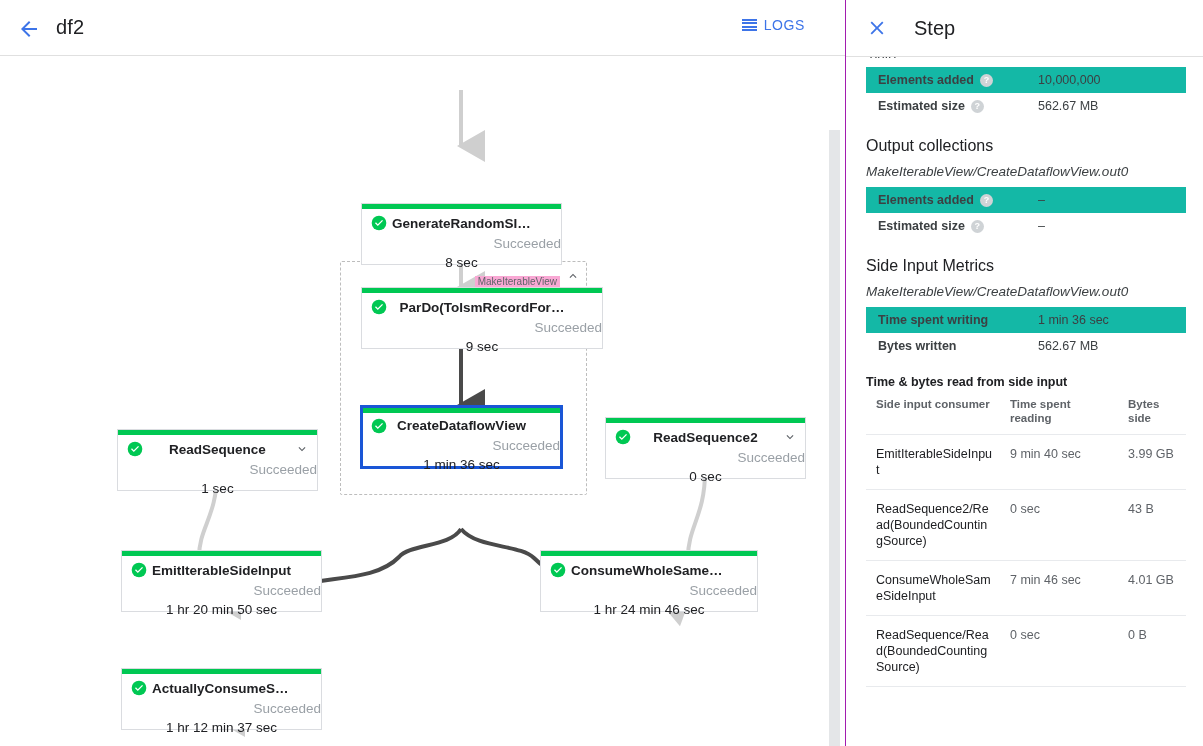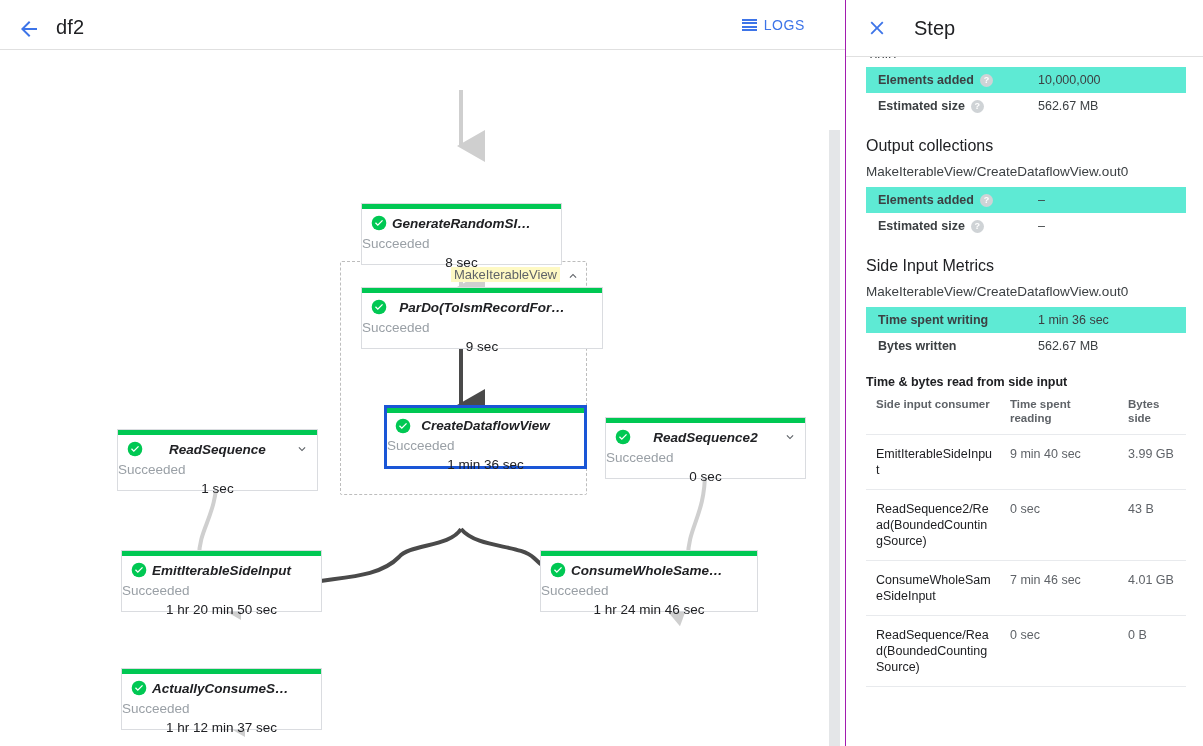--- a/index.html
+++ b/index.html
@@ -20,21 +20,21 @@
   #left-region {
     position: absolute;
     left: 0; top: 0;
     width: 845px; height: 746px;
     overflow: hidden;
     background: #fff;
   }
   #topbar {
     position: absolute;
     left: 0; top: 0;
-    width: 845px; height: 50px;
+    width: 845px; height: 56px;
     border-bottom: 1px solid #e0e0e0;
     background: #fff;
     box-sizing: border-box;
   }
   #back-arrow {
     position: absolute;
     left: 14px; top: 14px;
     width: 30px; height: 30px;
     display: flex; align-items: center; justify-content: center;
     cursor: pointer;
@@ -91,24 +91,24 @@
   
   .group-box {
     position: absolute;
     border: 1px dashed #bdbdbd;
     border-radius: 2px;
     background: transparent;
   }
   .group-label {
     position: absolute;
     right: 26px;
-    top: 5px;
-    font-size: 13px;
+    top: 14px;
+    font-size: 10px;
     color: #5f6368;
-    background: #fef9c3;
+    background: #f9a8d4;
     padding: 0 3px;
     white-space: nowrap;
   }
   .group-caret {
     position: absolute;
     right: 6px;
     top: 7px;
     width: 14px; height: 14px;
     cursor: pointer;
   }
@@ -138,27 +138,26 @@
     top: 12px;
     text-align: center;
     font-size: 13.5px;
     font-weight: bold;
     color: #202124;
     padding: 0 30px;
     box-sizing: border-box;
     white-space: nowrap;
     overflow: hidden;
     text-overflow: ellipsis;
-    font-style: italic;
   }
   .node-status {
     position: absolute;
     left: 0; right: 0;
     top: 32px;
-    text-align: left;
+    text-align: right;
     font-size: 13.5px;
     color: #9aa0a6;
   }
   .node-time {
     position: absolute;
     left: 0; right: 0;
     top: 51px;
     text-align: center;
     font-size: 13.5px;
     color: #202124;
@@ -232,27 +231,28 @@
     color: #202124;
     font-weight: 400;
     margin: 18px 0 8px 0;
   }
   .section-sub {
     font-size: 13.5px;
     color: #3c4043;
     margin: 0 0 6px 0;
     word-break: break-all;
     line-height: 18px;
+    font-style: italic;
   }
   .kv-table {
     width: 100%;
     border-collapse: collapse;
     margin-bottom: 2px;
   }
-  .kv-table tr.shaded td { background: #5eead4; }
+  .kv-table tr.shaded td { background: #14b8a6; }
   .kv-table td {
     padding: 6px 0 6px 12px;
     font-size: 12.5px;
     vertical-align: middle;
   }
   .kv-table td.kv-key {
     font-weight: bold;
     color: #3c4043;
     width: 148px;
     white-space: nowrap;
@@ -407,21 +407,21 @@
         <svg width="16" height="16" viewBox="0 0 24 24">
             <circle cx="12" cy="12" r="11" fill="#00c853"></circle>
             <path d="M10.2 16.6 L6 12.4 L7.4 11 L10.2 13.8 L16.6 7.4 L18 8.8 z" fill="#fff"></path>
           </svg>
       </span>
       <div class="node-title">ParDo(ToIsmRecordFor…</div>
       <div class="node-status">Succeeded</div>
       <div class="node-time">9 sec</div>
     </div>
 
-    <div class="node selected" style="left:360px; top:348px; width:203px; height:64px;margin-left:24px;">
+    <div class="node selected" style="left:360px; top:348px; width:203px; height:64px;">
       <div class="top-bar"></div>
       <span class="status-icon" style="left:8px; top:10px;">
         <svg width="16" height="16" viewBox="0 0 24 24">
             <circle cx="12" cy="12" r="11" fill="#00c853"></circle>
             <path d="M10.2 16.6 L6 12.4 L7.4 11 L10.2 13.8 L16.6 7.4 L18 8.8 z" fill="#fff"></path>
           </svg>
       </span>
       <div class="node-title" style="top:10px;">CreateDataflowView</div>
       <div class="node-status" style="top:30px;">Succeeded</div>
       <div class="node-time" style="top:49px;">1 min 36 sec</div>

